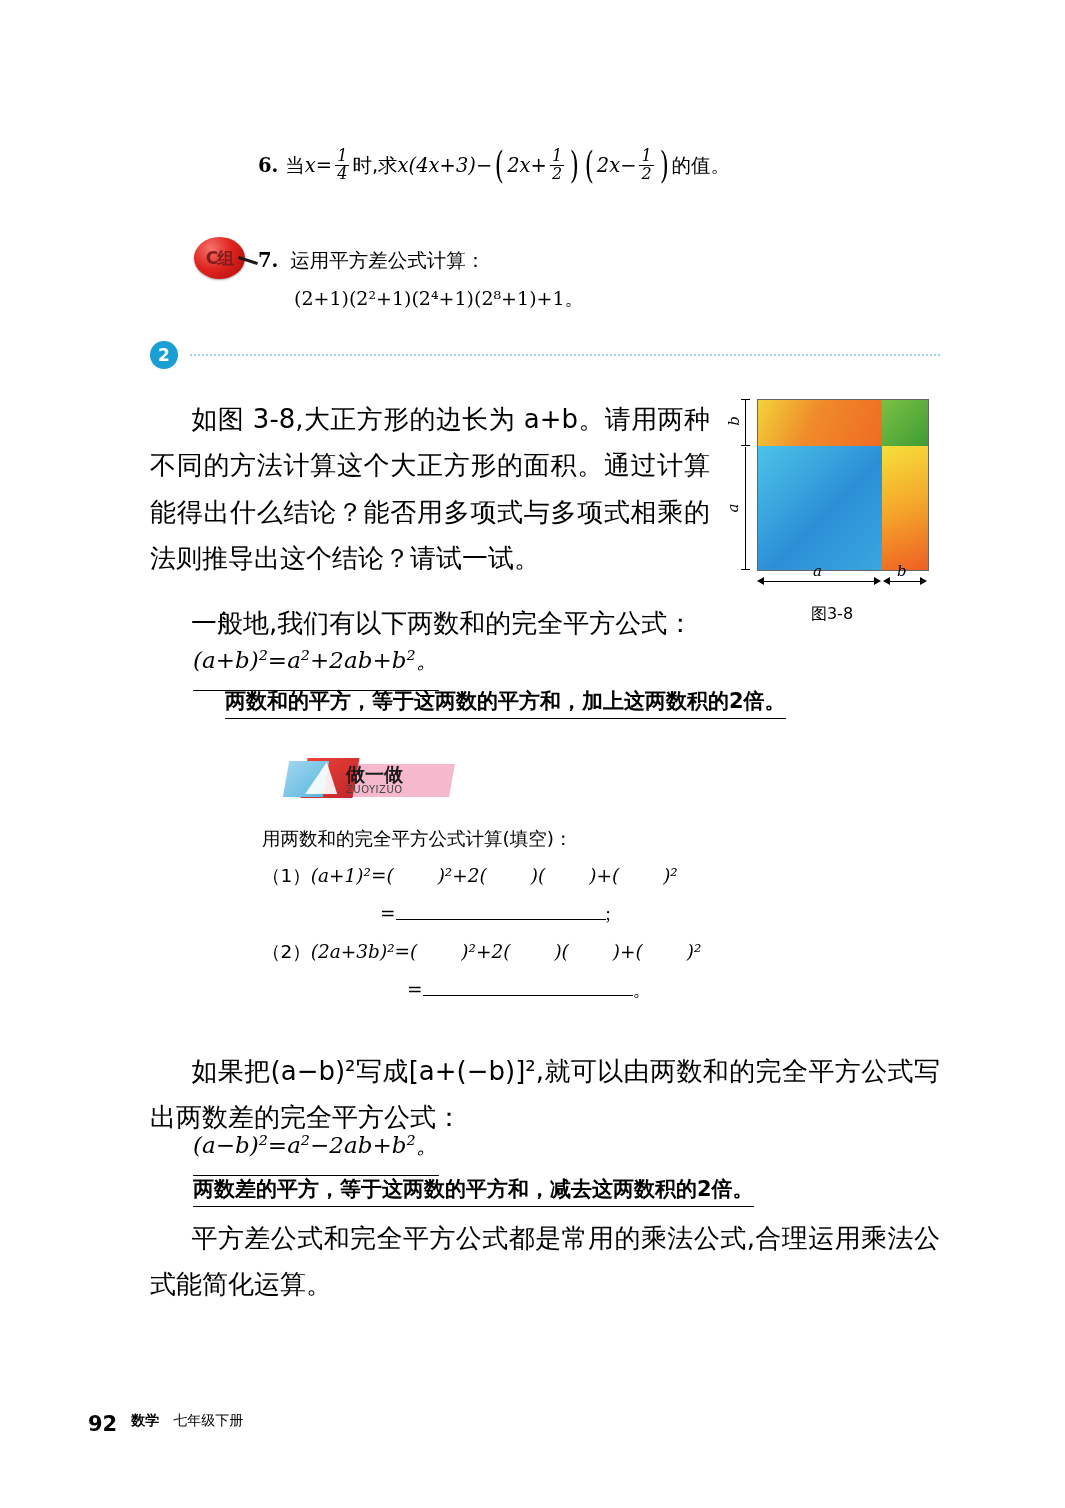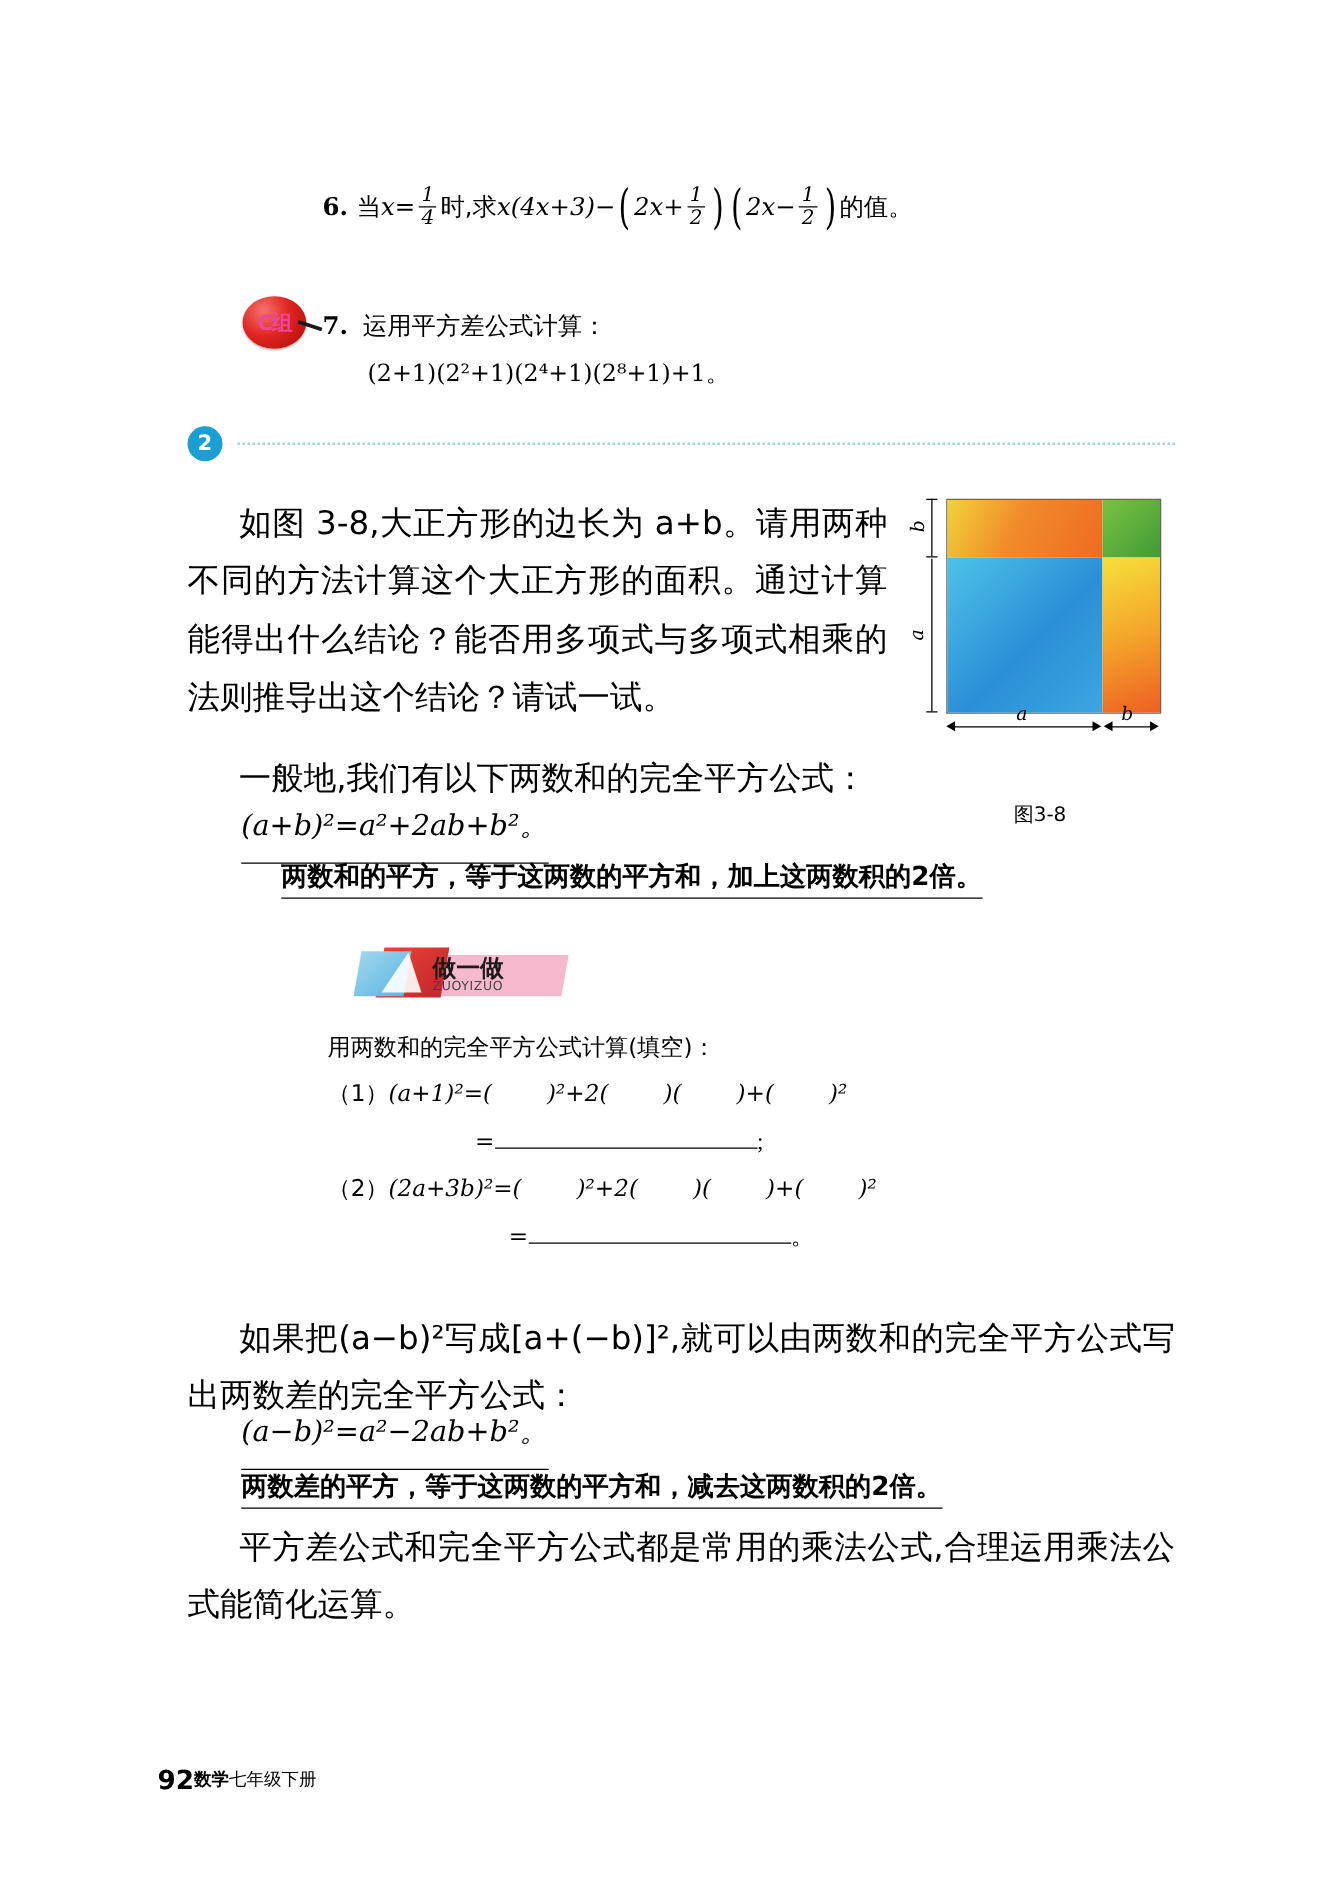--- a/index.html
+++ b/index.html
@@ -44,21 +44,21 @@
     position:absolute;left:194px;top:237px;width:56px;height:44px;
   }
   .cbadge .ball{
     position:absolute;left:0;top:0;width:51px;height:42px;border-radius:50%;
     background:radial-gradient(circle at 33% 28%, #f4736b 0%, #e0241f 45%, #a60b08 100%);
     box-shadow:0 1px 2px rgba(0,0,0,.35);
   }
   .cbadge .ball-txt{
     position:absolute;left:0;top:0;width:51px;height:42px;
     display:flex;align-items:center;justify-content:center;
-    color:#ec4899;font-weight:bold;font-size:17px;font-family:"DejaVu Sans",sans-serif;
+    color:#7f1d1d;font-weight:bold;font-size:17px;font-family:"DejaVu Sans",sans-serif;
     letter-spacing:-1px;
   }
   .cbadge .tail{
     position:absolute;left:44px;top:22px;width:20px;height:3px;background:#1a1a1a;
     transform:rotate(18deg);
   }
 
   .ex7{
     position:absolute;left:258px;top:245px;width:660px;
     font-size:19.5px;line-height:1.62;
@@ -102,21 +102,21 @@
   }
   .cell{position:relative;}
   .c-tl{background:linear-gradient(115deg,#f2d33a 0%,#f08a2a 45%,#ef6b22 100%);}
   .c-tr{background:linear-gradient(135deg,#7ac143 0%,#3f9c35 100%);}
   .c-bl{background:linear-gradient(135deg,#4dc3e8 0%,#2b8fd6 55%,#3aa7e0 100%);}
   .c-br{background:linear-gradient(160deg,#f6e03a 0%,#f4a62a 50%,#ee5f23 100%);}
 
   .lbl{position:absolute;font-family:"DejaVu Serif",serif;font-style:italic;font-size:15px;}
   .fig-cap{
     position:absolute;left:0;top:212px;width:210px;text-align:center;
-    font-size:16px;font-family:"DejaVu Sans",sans-serif;font-style:normal;margin-top:38px;
+    font-size:16px;font-family:"DejaVu Sans",sans-serif;font-style:normal;
   }
   .arrowline{position:absolute;height:1px;background:#000;}
   .arrowhead{
     position:absolute;width:0;height:0;
     border-top:4px solid transparent;border-bottom:4px solid transparent;
   }
   .ah-left{border-right:7px solid #000;}
   .ah-right{border-left:7px solid #000;}
   .vlinecap{position:absolute;width:1px;background:#000;}
   .hlinecap{position:absolute;height:1px;background:#000;}
@@ -180,21 +180,21 @@
   .ansline{display:inline-block;width:210px;border-bottom:1.4px solid #000;height:18px;}
 
   
   .p3{left:150px;top:1048px;width:790px;}
   .p4{left:150px;top:1215px;width:790px;}
 
   
   .footer{
     position:absolute;left:88px;top:1412px;
     font-family:"DejaVu Sans",sans-serif;font-weight:bold;
-    display:flex;align-items:center;gap:0;margin-left:38px;
+    display:flex;align-items:flex-start;gap:14px;
   }
   .footer .pg{font-size:21px;}
   .footer .sub{font-size:14px;}
   .footer .sub2{font-size:14px;font-weight:normal;}
 </style>
 </head>
 <body>
 
 <div class="page">
 

